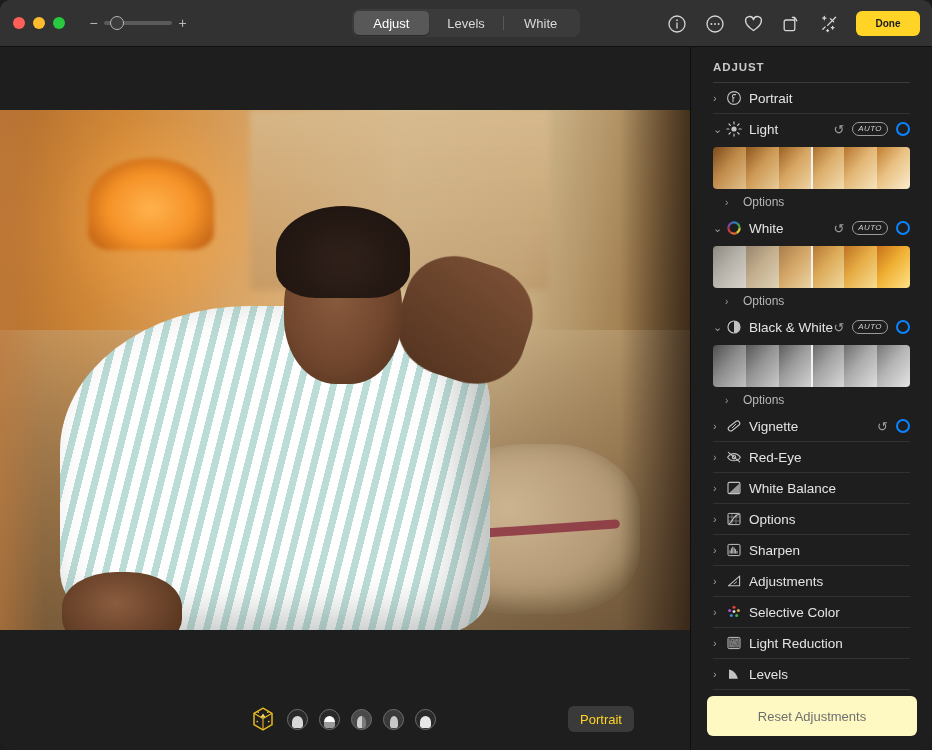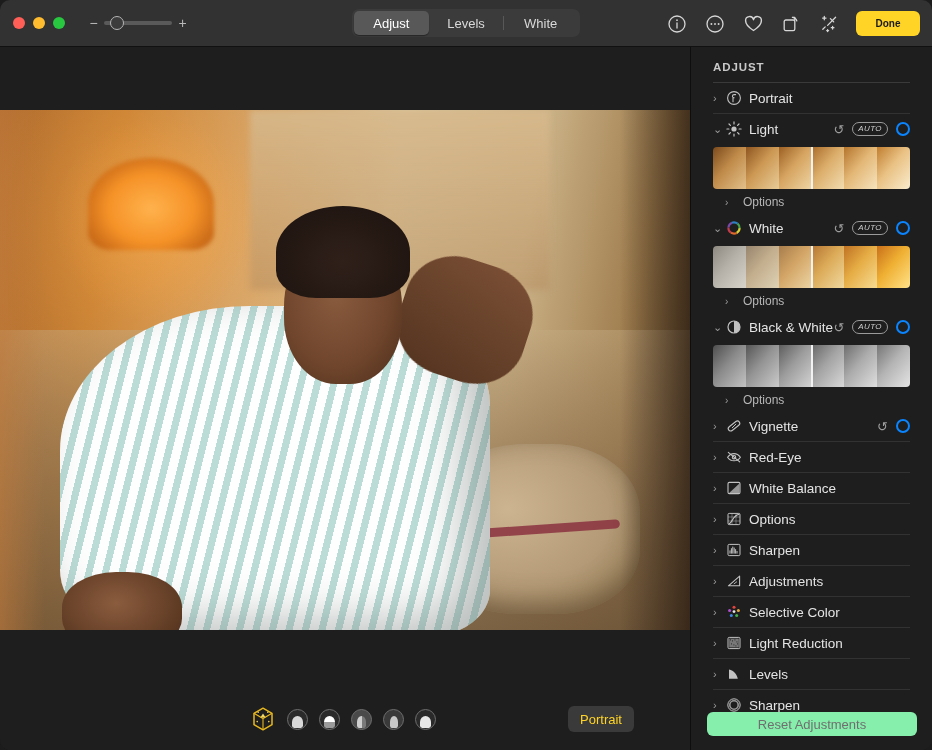--- a/index.html
+++ b/index.html
@@ -259,22 +259,22 @@
   
   .fs-bw .fs-cell:nth-child(1){ background: linear-gradient(130deg,#4e4e4e,#8b8b8b 45%,#c2c2c2); }
   .fs-bw .fs-cell:nth-child(2){ background: linear-gradient(130deg,#565656,#949494 45%,#cacaca); }
   .fs-bw .fs-cell:nth-child(3){ background: linear-gradient(130deg,#5e5e5e,#9c9c9c 45%,#d2d2d2); }
   .fs-bw .fs-cell:nth-child(4){ background: linear-gradient(130deg,#666666,#a4a4a4 45%,#d8d8d8); }
   .fs-bw .fs-cell:nth-child(5){ background: linear-gradient(130deg,#6e6e6e,#acacac 45%,#dedede); }
   .fs-bw .fs-cell:nth-child(6){ background: linear-gradient(130deg,#767676,#b4b4b4 45%,#e4e4e4); }
 
   .reset-adjustments {
     position: absolute; left: 16px; bottom: 14px;
-    width: 210px; height: 24px; border-radius: 6px;
-    background: #86efac; color: #6f6f6f; font-size: 13px;
+    width: 210px; height: 40px; border-radius: 6px;
+    background: #fef9c3; color: #6f6f6f; font-size: 13px;
     display: flex; align-items: center; justify-content: center;
   }
 </style>
 </head>
 <body>
 
 <div class="window">
 
   <div class="titlebar">
     <div class="traffic">

